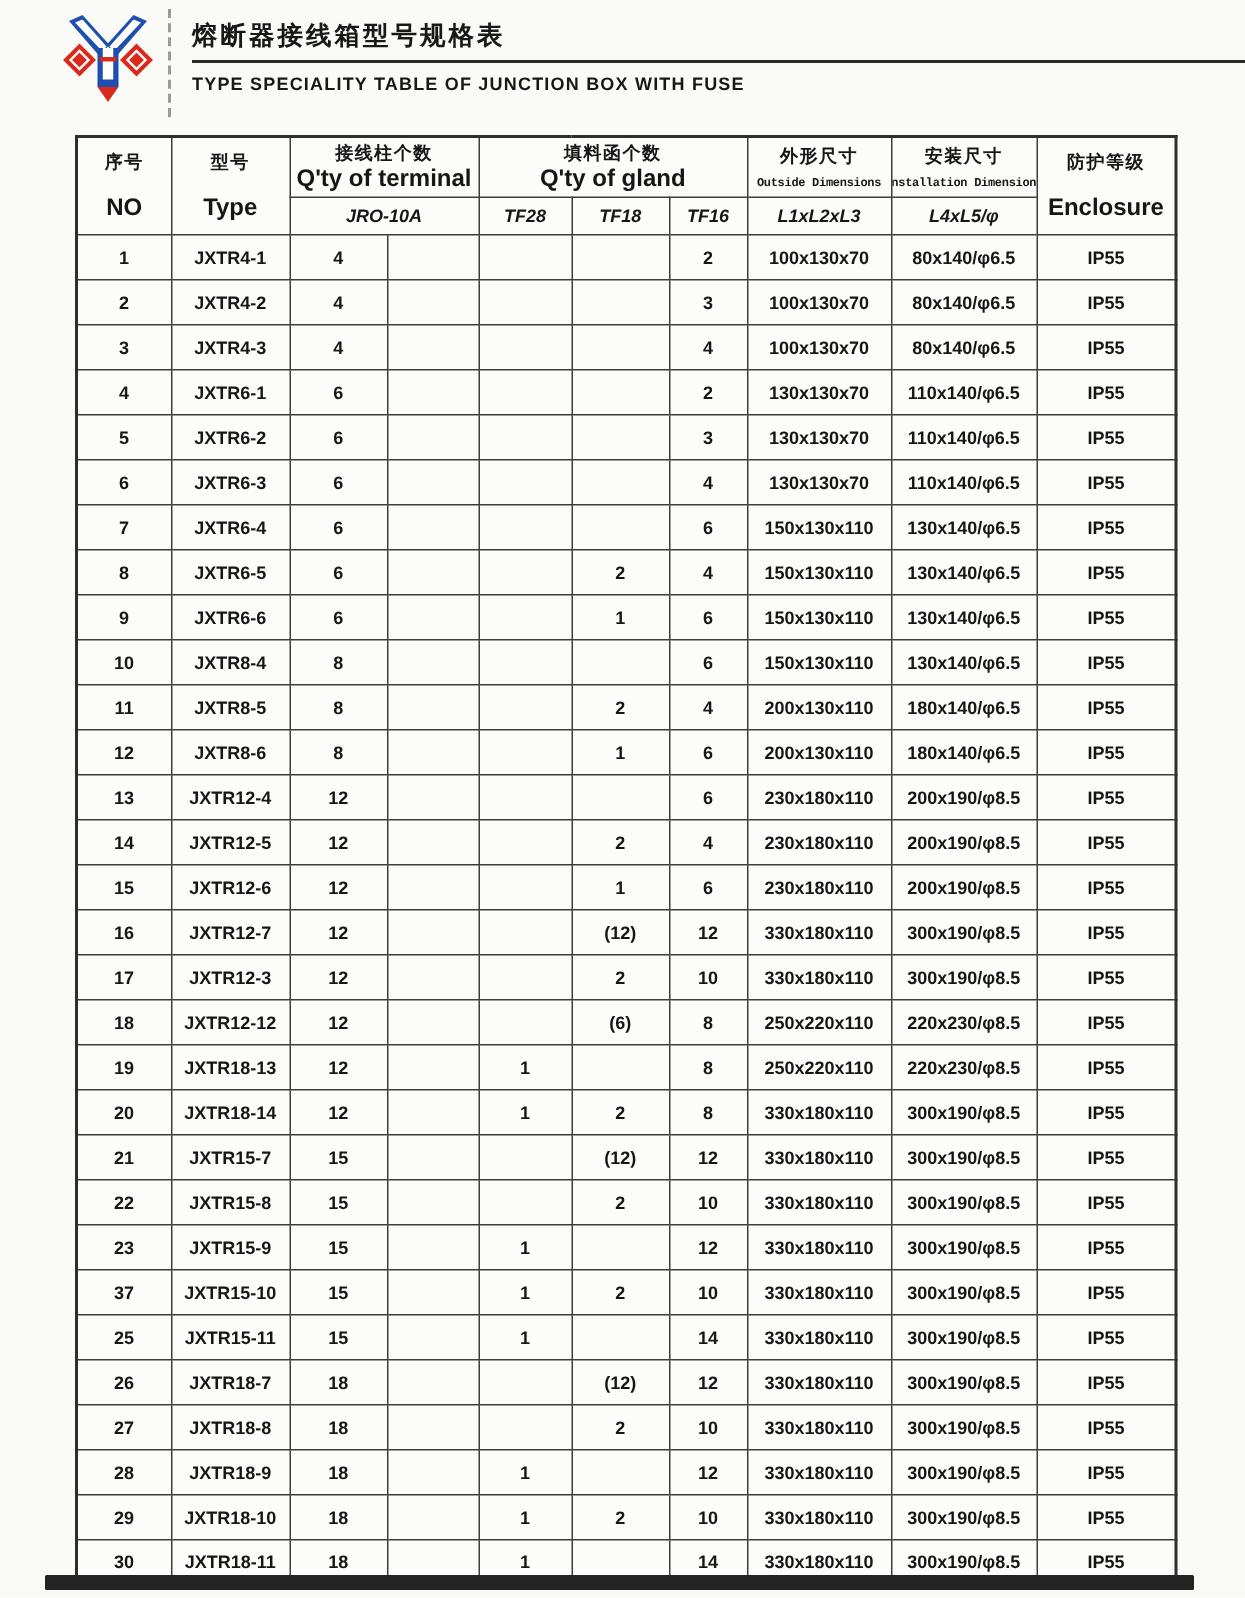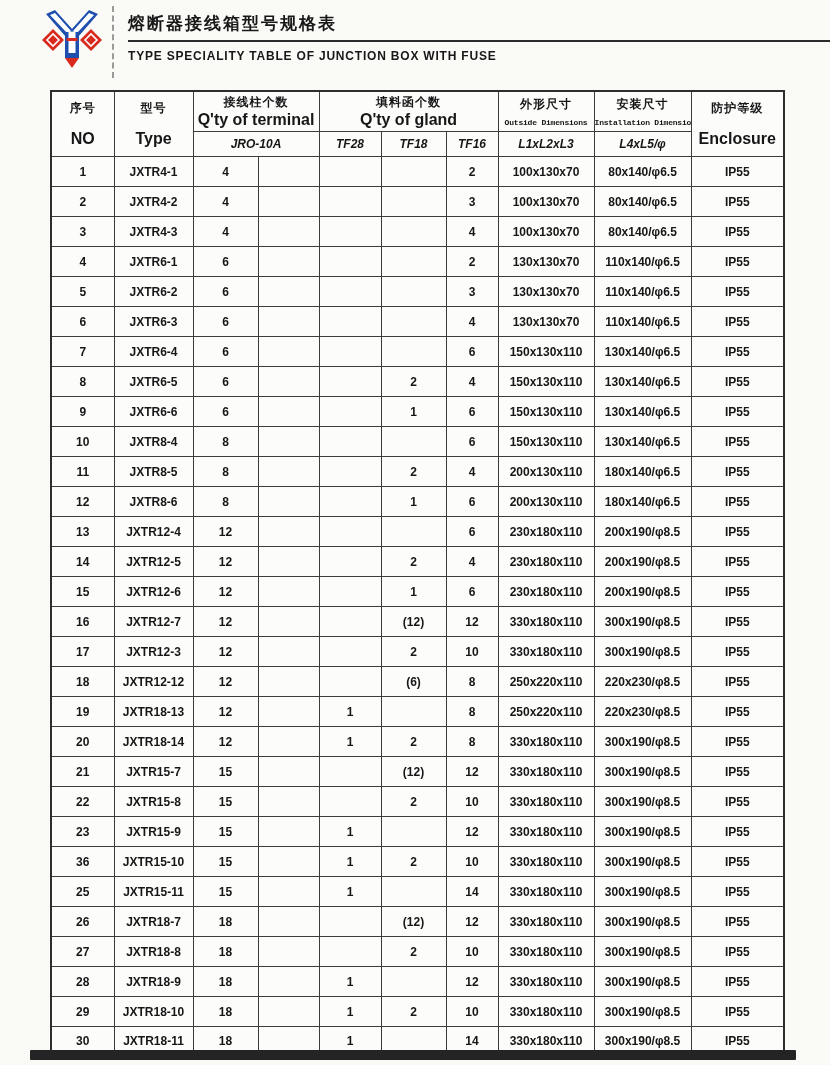--- a/index.html
+++ b/index.html
@@ -30,21 +30,21 @@
     border:1px solid #3c3c3c;
     text-align:center; vertical-align:middle;
     font-weight:bold; font-size:12px; color:#161616;
     overflow:hidden; white-space:nowrap;
   }
   table.spec { border:2px solid #2e2e2e; }
   tr.hrow1 td { height:27px; }
   tr.hrow2 td { height:25px; }
   tbody.rows td { height:30px; }
 
-  .hd-2line { display:flex; flex-direction:column; justify-content:space-around; height:100%; padding:2px 0; }
+  .hd-2line { display:flex; flex-direction:column; justify-content:space-around; height:100%; padding:2px 0;align-items:center; }
   .hd-zh { font-size:12px; letter-spacing:1px; }
   .hd-en { font-size:16px; }
   .hd-en-small { font-size:8px; letter-spacing:-0.2px;font-family:Liberation Mono, monospace; }
   .hd-sub { font-size:11.5px;font-style:italic; }
 
   .rowspan-cell { height:52px; }
 
   
   .footer-bar {
     position:absolute; left:30px; top:1050px; width:766px; height:10px;
@@ -424,21 +424,21 @@
           <td>15</td>
           <td></td>
           <td>1</td>
           <td></td>
           <td>12</td>
           <td>330x180x110</td>
           <td>300x190/φ8.5</td>
           <td>IP55</td>
         </tr>
         <tr>
-          <td>36</td>
+          <td>37</td>
           <td>JXTR15-10</td>
           <td>15</td>
           <td></td>
           <td>1</td>
           <td>2</td>
           <td>10</td>
           <td>330x180x110</td>
           <td>300x190/φ8.5</td>
           <td>IP55</td>
         </tr>

